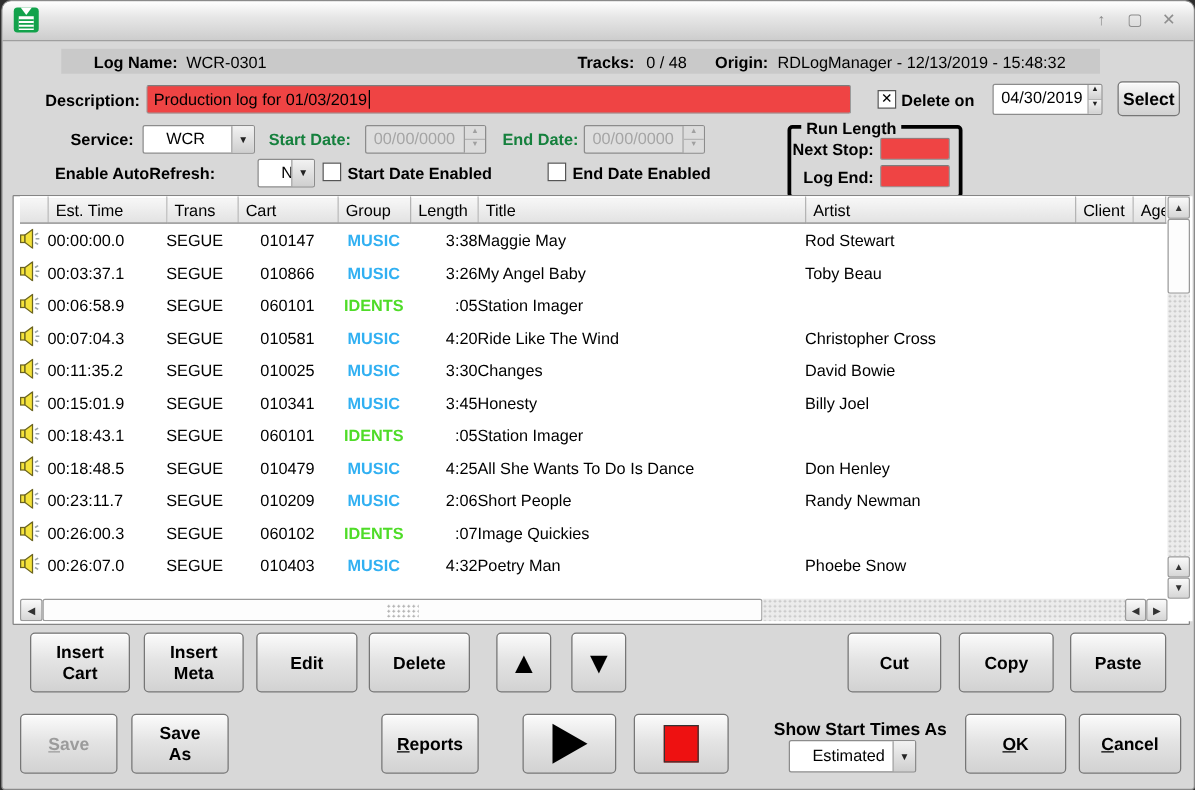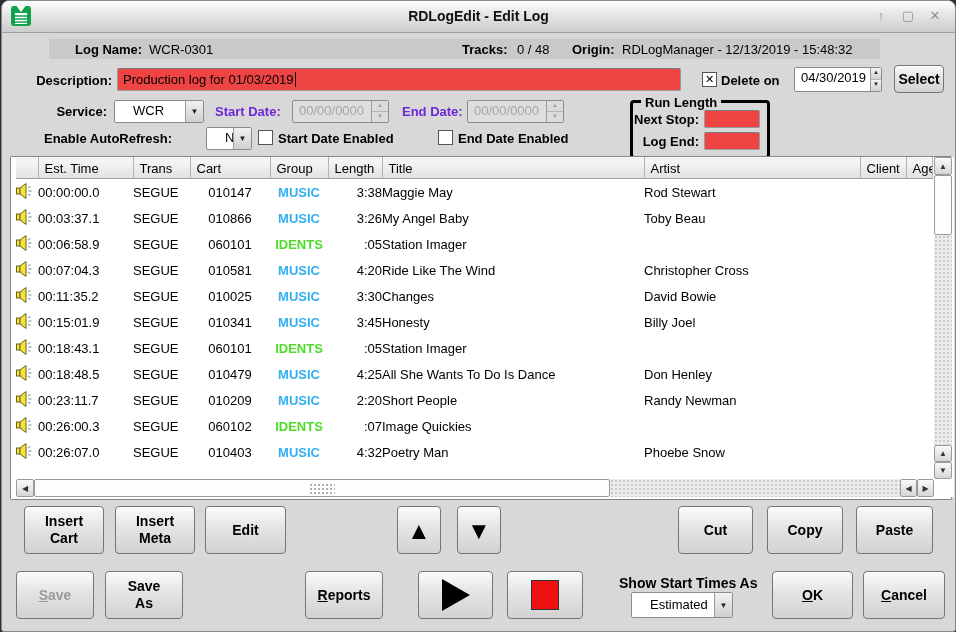--- a/index.html
+++ b/index.html
@@ -11,21 +11,21 @@
   .titlebar{position:absolute;left:0;top:0;width:100%;height:31px;
             background:linear-gradient(#ffffff,#e7e7e7 40%,#cdcdcd);border-bottom:1px solid #9f9f9f;}
   .titlebar .title{position:absolute;left:0;right:0;top:7px;text-align:center;
                    font-size:14px;font-weight:bold;color:#111;}
   .winbtns{position:absolute;right:10px;top:5px;display:flex;gap:7px;}
   .winbtn{width:20px;height:20px;text-align:center;line-height:20px;font-size:13px;
           font-weight:bold;color:#8f8f8f;cursor:default;}
   .applogo{position:absolute;left:8px;top:4px;}
   
   .bl{font-weight:bold;font-size:13px;color:#000;white-space:nowrap;}
-  .gl{font-weight:bold;font-size:13px;color:#6d28d9;white-space:nowrap;}
+  .gl{font-weight:bold;font-size:13px;color:#15803d;white-space:nowrap;}
   .abs{position:absolute;}
   .sunken{background:#ef4444;border:1px solid #9a9a9a;border-top-color:#7d7d7d;border-radius:2px;}
   .btn{position:absolute;display:flex;align-items:center;justify-content:center;text-align:center;
        background:linear-gradient(#fbfbfb,#e4e4e4 45%,#d2d2d2);border:1px solid #767676;
        border-radius:4px;font-weight:bold;font-size:14px;color:#000;white-space:pre-line;
        line-height:17px;cursor:pointer;box-shadow:inset 0 1px 0 #fff;}
   .btn.disabled{color:#9b9b9b;}
   .combo{position:absolute;display:flex;background:#fff;border:1px solid #8c8c8c;border-radius:2px;}
   .combo .val{flex:1;font-size:13px;padding:2px 4px 0 18px;color:#000;white-space:nowrap;overflow:hidden;}
   .combo .arrowpart{width:17px;border-left:1px solid #9a9a9a;
@@ -96,21 +96,20 @@
     <span class="applogo">
       <svg width="22" height="22" viewBox="0 0 22 22">
         <rect x="1" y="1" width="20" height="20" rx="3" fill="#12a24b"></rect>
         <rect x="5" y="8" width="12" height="11" fill="#ffffff"></rect>
         <polygon points="6.5,1 11,7 15.5,1" fill="#ffffff"></polygon>
         <line x1="5" y1="11" x2="17" y2="11" stroke="#12a24b" stroke-width="1.4"></line>
         <line x1="5" y1="14" x2="17" y2="14" stroke="#12a24b" stroke-width="1.4"></line>
         <line x1="5" y1="17" x2="17" y2="17" stroke="#12a24b" stroke-width="1.4"></line>
       </svg>
     </span>
-    <span class="title">RDLogEdit - Edit Log</span>
     <span class="winbtns">
       <span class="winbtn">↑</span>
       <span class="winbtn">▢</span>
       <span class="winbtn">✕</span>
     </span>
   </div>
 
   <div class="infobar">
     <span class="bl" style="left:26px">Log Name:</span>
     <span style="left:100px">WCR-0301</span>
@@ -377,21 +376,21 @@
     <polygon points="4,5 10,0.5 10,15.5 4,11" fill="#f5e33b" stroke="#6b6420" stroke-width="1"></polygon>
     <line x1="12" y1="5" x2="14.5" y2="3.5" stroke="#9aa4a8" stroke-width="1.3"></line>
     <line x1="12.5" y1="8" x2="15.5" y2="8" stroke="#9aa4a8" stroke-width="1.3"></line>
     <line x1="12" y1="11" x2="14.5" y2="12.5" stroke="#9aa4a8" stroke-width="1.3"></line>
   </svg>
 </td>
               <td class="c-time">00:23:11.7</td>
               <td class="c-trans">SEGUE</td>
               <td class="c-cart">010209</td>
               <td class="c-group" style="color: rgb(49, 176, 242);">MUSIC</td>
-              <td class="c-len">2:20</td>
+              <td class="c-len">2:06</td>
               <td class="c-title">Short People</td>
               <td class="c-artist">Randy Newman</td>
               <td class="c-client"></td>
               <td class="c-age"></td>
             </tr>
             <tr>
               <td class="c-icon">
   <svg width="17" height="16" viewBox="0 0 17 16">
     <rect x="0.5" y="5" width="3.5" height="6" fill="#f5e33b" stroke="#6b6420" stroke-width="1"></rect>
     <polygon points="4,5 10,0.5 10,15.5 4,11" fill="#f5e33b" stroke="#6b6420" stroke-width="1"></polygon>
@@ -450,20 +449,21 @@
       <span class="sbtn" style="width:15px">◀</span>
       <span class="sbtn" style="width:15px">▶</span>
     </div>
   </div>
 
   <button class="btn" style="left:22px;top:505px;width:80px;height:48px">Insert
 Cart</button>
   <button class="btn" style="left:113px;top:505px;width:80px;height:48px">Insert
 Meta</button>
   <button class="btn" style="left:203px;top:505px;width:81px;height:48px">Edit</button>
+  <button class="btn" style="left:293px;top:505px;width:81px;height:48px">Delete</button>
   <button class="btn" style="left:395px;top:505px;width:44px;height:48px;font-size:24px"><span>▲</span></button>
   <button class="btn" style="left:455px;top:505px;width:44px;height:48px;font-size:24px"><span>▼</span></button>
   <button class="btn" style="left:676px;top:505px;width:75px;height:48px">Cut</button>
   <button class="btn" style="left:765px;top:505px;width:76px;height:48px">Copy</button>
   <button class="btn" style="left:854px;top:505px;width:77px;height:48px">Paste</button>
 
   <button class="btn disabled" style="left:14px;top:570px;width:78px;height:48px"><u>S</u>ave</button>
   <button class="btn" style="left:103px;top:570px;width:78px;height:48px">Save
 As</button>
   <button class="btn" style="left:303px;top:570px;width:78px;height:48px"><u>R</u>eports</button>

